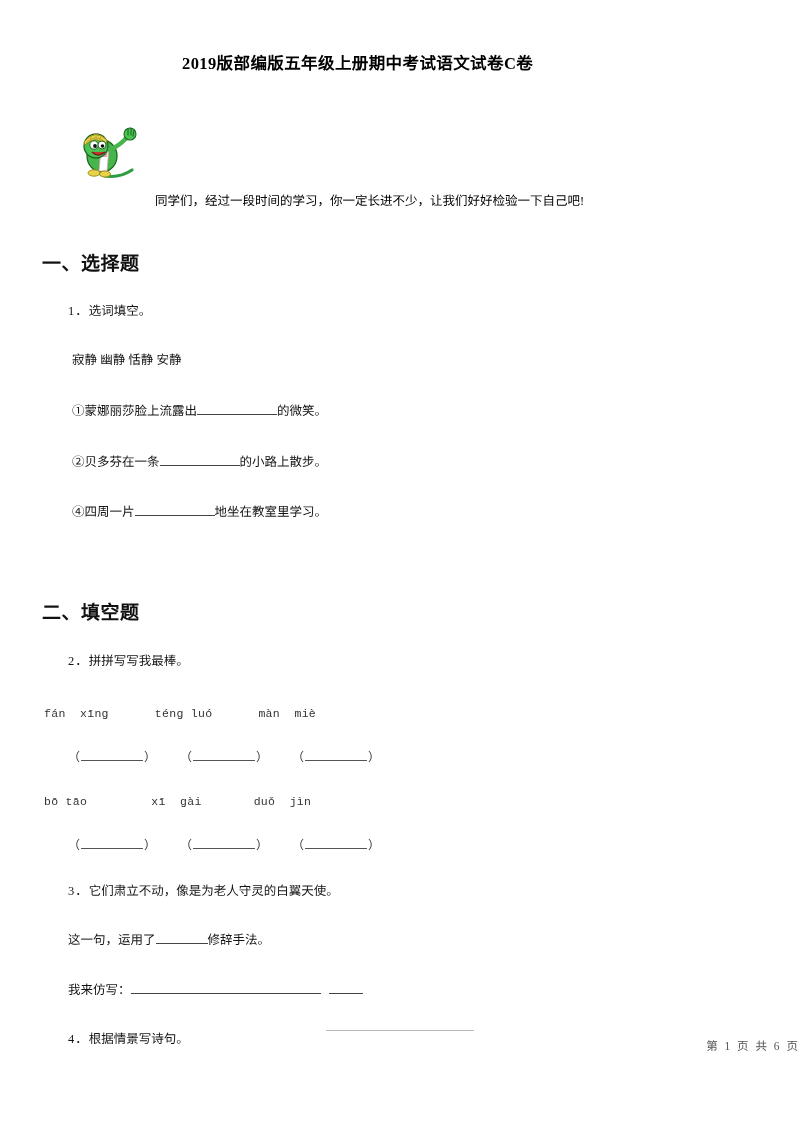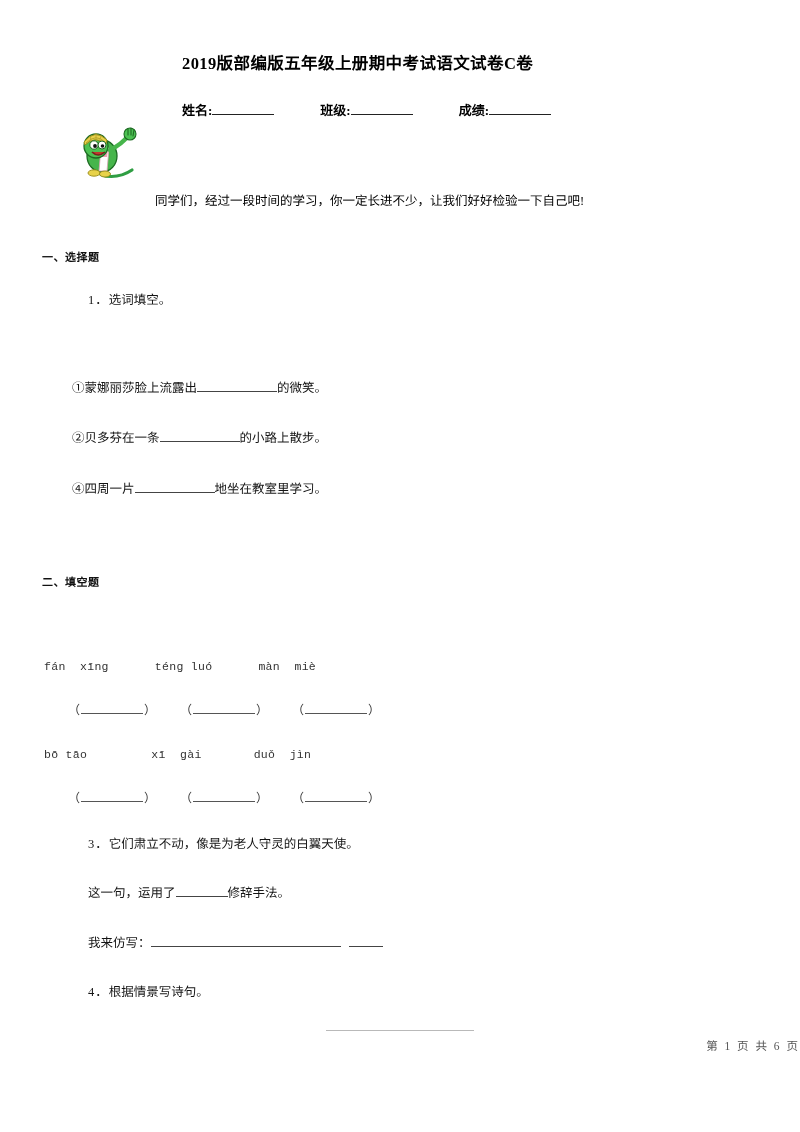--- a/index.html
+++ b/index.html
@@ -82,40 +82,40 @@
 
   
   .content {
     position: absolute;
     left: 0;
     top: 230px;
     width: 800px;
   }
 
   .section-heading {
-    font-size: 11px;
+    font-size: 19px;
     font-weight: bold;
     color: #111;
     margin: 0 0 0 42px;
     padding: 0;
     letter-spacing: 0.5px;
   }
 
   .q-block {
     margin: 0;
     padding: 0;
   }
   .q-line {
     font-size: 12.5px;
     color: #141414;
     margin-left: 72px;
     line-height: 1;
     white-space: nowrap;
   }
-  .q-line.indent-less { margin-left: 88px; }
+  .q-line.indent-less { margin-left: 68px; }
   .q-num { letter-spacing: 1px; }
 
   .pinyin-row {
     font-family: "Liberation Mono", "DejaVu Sans Mono", monospace;
     font-size: 11.5px;
     color: #333;
     margin-left: 44px;
     letter-spacing: 0.3px;
     white-space: pre;
   }
@@ -169,23 +169,20 @@
     letter-spacing: 2px;
   }
 </style>
 </head>
 <body>
 
 <div class="page">
 
   <div class="doc-title">2019版部编版五年级上册期中考试语文试卷C卷</div>
 
-  <div class="info-row">
-    <span class="info-field"><span class="info-label">姓名:</span><span class="blank-line bl-60"></span></span><span class="info-field"><span class="info-label">班级:</span><span class="blank-line bl-60"></span></span><span class="info-field"><span class="info-label">成绩:</span><span class="blank-line bl-60"></span></span>
-  </div>
 
   <div class="mascot">
     <svg viewBox="0 0 86 62" width="86" height="62" xmlns="http://www.w3.org/2000/svg">
 
       <path d="M26 44 C34 56, 52 54, 64 46" stroke="#2f9e43" stroke-width="3.2" fill="none" stroke-linecap="round"></path>
 
       <ellipse cx="34" cy="32" rx="15" ry="16" fill="#46b54b" stroke="#1d6b23" stroke-width="1.3"></ellipse>
 
       <path d="M33 24 L41 24 L39 47 L31 47 Z" fill="#ffffff" stroke="#d9a4b5" stroke-width="0.8"></path>
       <path d="M33 26 L40 26 L39 33 L33.5 33 Z" fill="#f0a0b4"></path>
@@ -217,38 +214,40 @@
   <div class="content">
 
     <div style="height:18px"></div>
     <div class="section-heading">一、选择题</div>
 
     <div style="height:30px"></div>
     <div class="q-block">
       <div class="q-line indent-less"><span class="q-num">1．</span><span>选词填空。</span></div>
 
       <div style="height:36px"></div>
+      <div class="q-line">寂静 幽静 恬静 安静</div>
 
       <div style="height:39px"></div>
       <div class="q-line"><span>①蒙娜丽莎脸上流露出</span><span class="bl-inline bl-w80"></span><span>的微笑。</span></div>
 
       <div style="height:38px"></div>
       <div class="q-line"><span>②贝多芬在一条</span><span class="bl-inline bl-w80"></span><span>的小路上散步。</span></div>
 
       <div style="height:38px"></div>
       <div class="q-line"><span>④四周一片</span><span class="bl-inline bl-w80"></span><span>地坐在教室里学习。</span></div>
 
       <div style="height:38px"></div>
     </div>
 
     <div style="height:40px"></div>
     <div class="section-heading">二、填空题</div>
 
     <div style="height:31px"></div>
     <div class="q-block">
+      <div class="q-line indent-less"><span class="q-num">2．</span><span>拼拼写写我最棒。</span></div>
 
       <div style="height:40px"></div>
       <div class="pinyin-row"><span>fán  xīng</span><span class="gap-a"></span><span>téng luó</span><span class="gap-a"></span><span>màn  miè</span></div>
 
       <div style="height:27px"></div>
       <div class="answer-row"><span class="paren-blank"><span>（</span><span class="bl"></span><span>）</span></span><span class="gap-b"></span><span class="paren-blank"><span>（</span><span class="bl"></span><span>）</span></span><span class="gap-b"></span><span class="paren-blank"><span>（</span><span class="bl"></span><span>）</span></span></div>
 
       <div style="height:30px"></div>
       <div class="pinyin-row"><span>bō tāo</span><span class="gap-a" style="width:64px"></span><span>xī  gài</span><span class="gap-a" style="width:52px"></span><span>duǒ  jìn</span></div>
 

